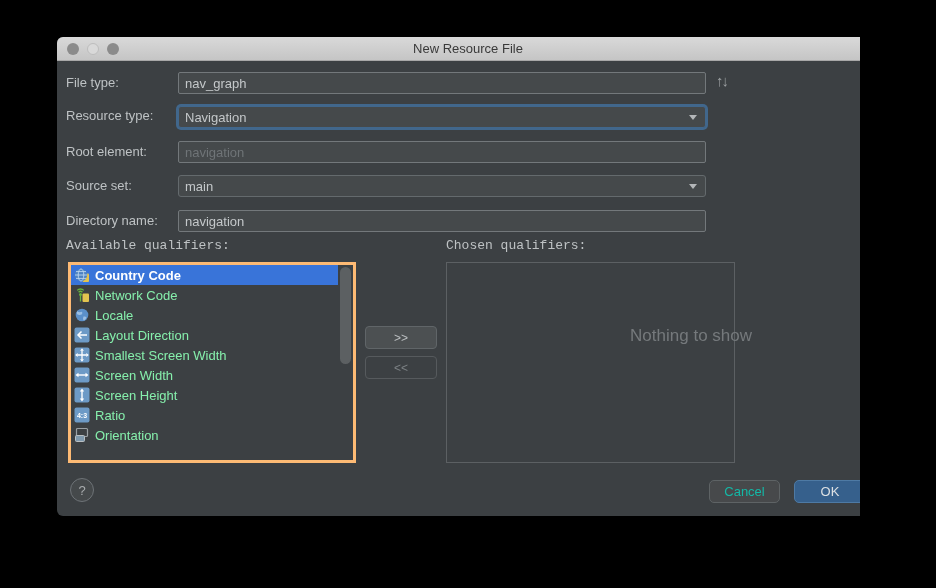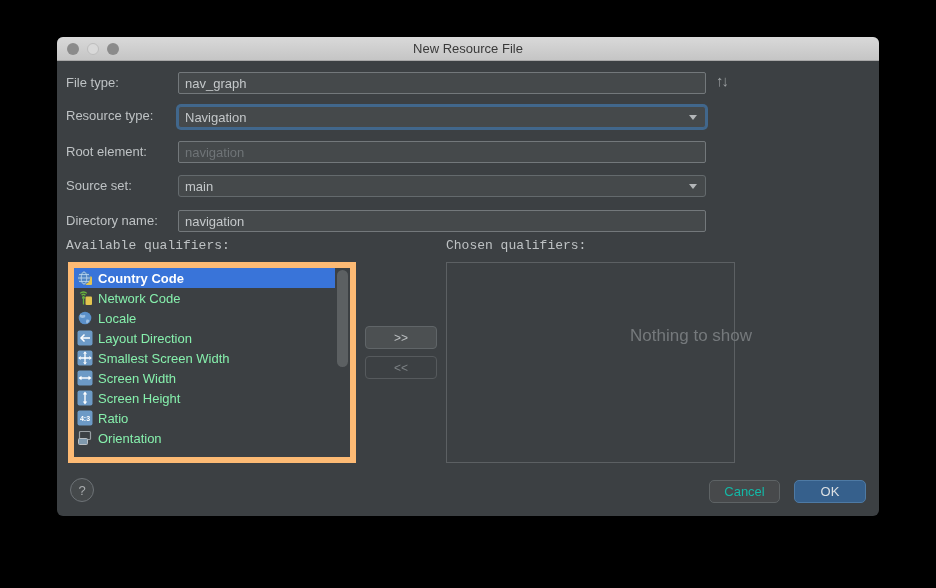--- a/index.html
+++ b/index.html
@@ -1,38 +1,38 @@
 <!DOCTYPE html>
 <html><head>
 <meta charset="utf-8">
 <style>
   html,body{margin:0;padding:0;background:#000;}
   body{width:936px;height:588px;font-family:"Liberation Sans",sans-serif;-webkit-font-smoothing:antialiased;}
-  .stage{position:relative;width:936px;height:588px;background:#000;overflow:hidden;}
+  .stage{position:relative;width:860px;height:588px;background:#000;overflow:hidden;}
   .dialog{position:absolute;left:57px;top:37px;width:822px;height:479px;background:#3c4043;border-radius:6px;box-shadow:0 22px 55px rgba(0,0,0,.7);}
   
   .titlebar{position:absolute;left:0;top:0;right:0;height:24px;border-radius:6px 6px 0 0;background:linear-gradient(#d9d9d9,#c5c5c5);border-bottom:1px solid #a8a8a8;display:flex;align-items:center;justify-content:center;box-sizing:border-box;}
   .title{font-size:13px;color:#3a3a3a;}
   .lights{position:absolute;left:10px;top:6px;display:flex;gap:8px;}
   .light{width:12px;height:12px;border-radius:50%;}
   .light.c1{background:#8b8b8b;}
   .light.c2{background:#d9d9d9;border:1px solid #bdbdbd;box-sizing:border-box;}
   .light.c3{background:#8b8b8b;}
   
   .row-label{position:absolute;left:9px;font-size:13px;color:#bec2c4;white-space:nowrap;}
   .tfield{position:absolute;left:121px;width:528px;height:22px;background:#45494b;border:1px solid #73787b;border-radius:2px;color:#c4c8ca;font-size:13px;padding:0 6px;box-sizing:border-box;outline:none;font-family:"Liberation Sans",sans-serif;}
   .tfield::placeholder{color:#6f7477;}
   .combo{position:absolute;left:121px;width:528px;height:22px;background:#45494b;border:1px solid #646a6d;border-radius:3px;display:flex;align-items:center;padding:0 6px;box-sizing:border-box;color:#c4c8ca;font-size:13px;cursor:default;}
   .combo.focused{border:1px solid #41678c;box-shadow:0 0 0 2px #41678c;}
   .combo-arrow{position:absolute;right:8px;top:8px;width:0;height:0;border-left:4px solid transparent;border-right:4px solid transparent;border-top:5px solid #b4b7b9;}
   .updown{position:absolute;left:659px;top:35px;color:#9b9fa1;font-size:15px;letter-spacing:-2px;cursor:default;}
   .updown::after{content:"\2191\2193";}
   
   .section-label{position:absolute;font-size:13px;color:#bec2c4;font-family:Liberation Mono, monospace;}
-  .qlist{position:absolute;left:11px;top:225px;width:288px;height:201px;border:6px solid #fdba74;background:#3c4043;box-sizing:border-box;overflow:hidden;}
+  .qlist{position:absolute;left:11px;top:225px;width:288px;height:201px;border:3px solid #fdba74;background:#3c4043;box-sizing:border-box;overflow:hidden;}
   .qrow{height:20px;display:flex;align-items:center;gap:5px;padding-left:3px;margin-right:15px;font-size:13px;color:#86efac;cursor:default;}
   .qrow.selected{background:#3974d9;color:#fff;font-weight:bold;}
   .qicon{width:16px;height:16px;flex:0 0 16px;display:flex;align-items:center;justify-content:center;}
   .scroll-thumb{position:absolute;right:2px;top:2px;width:11px;height:97px;border-radius:6px;background:#5c6062;}
   .btn-move{position:absolute;left:308px;width:72px;height:23px;border-radius:4px;font-size:12px;display:flex;align-items:center;justify-content:center;box-sizing:border-box;cursor:default;}
   .move-right{top:289px;background:#4c5052;border:1px solid #606568;color:#bbbfc1;}
   .move-left{top:319px;background:transparent;border:1px solid #565a5d;color:#7c8184;}
   .chosen{position:absolute;left:389px;top:225px;width:289px;height:201px;border:1px solid #5c6063;box-sizing:border-box;}
   .nothing{position:absolute;top:63px;left:18px;width:100%;text-align:right;color:#75797c;font-size:17px;}
   

